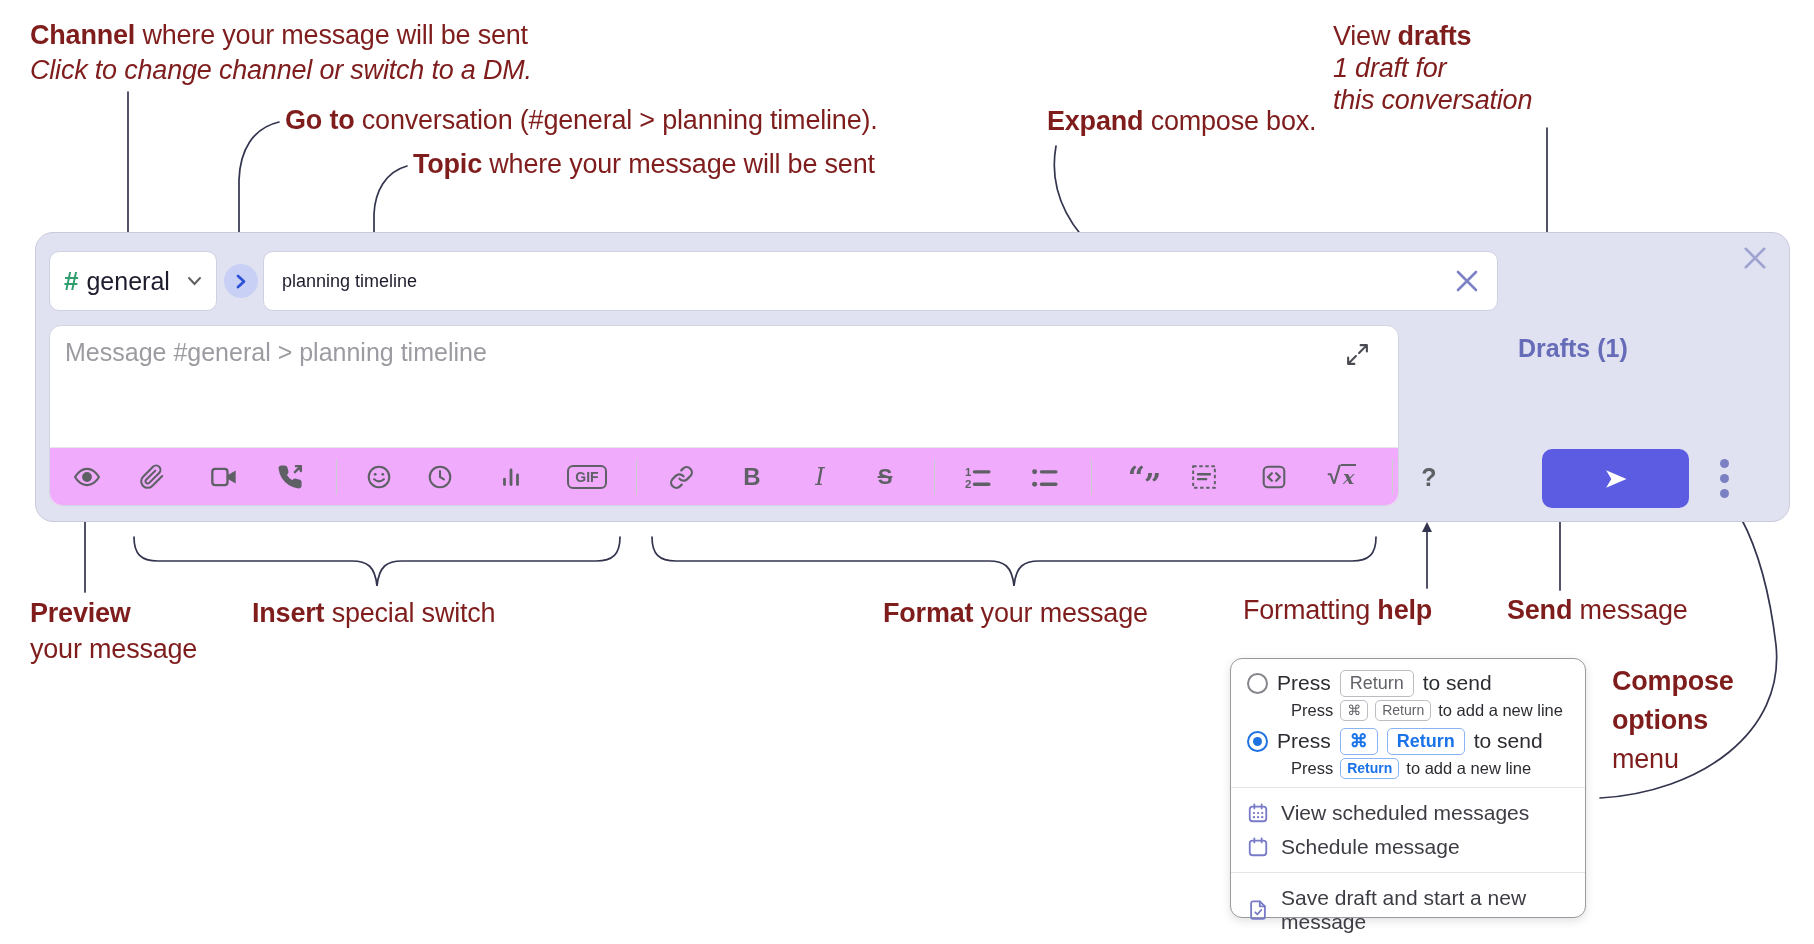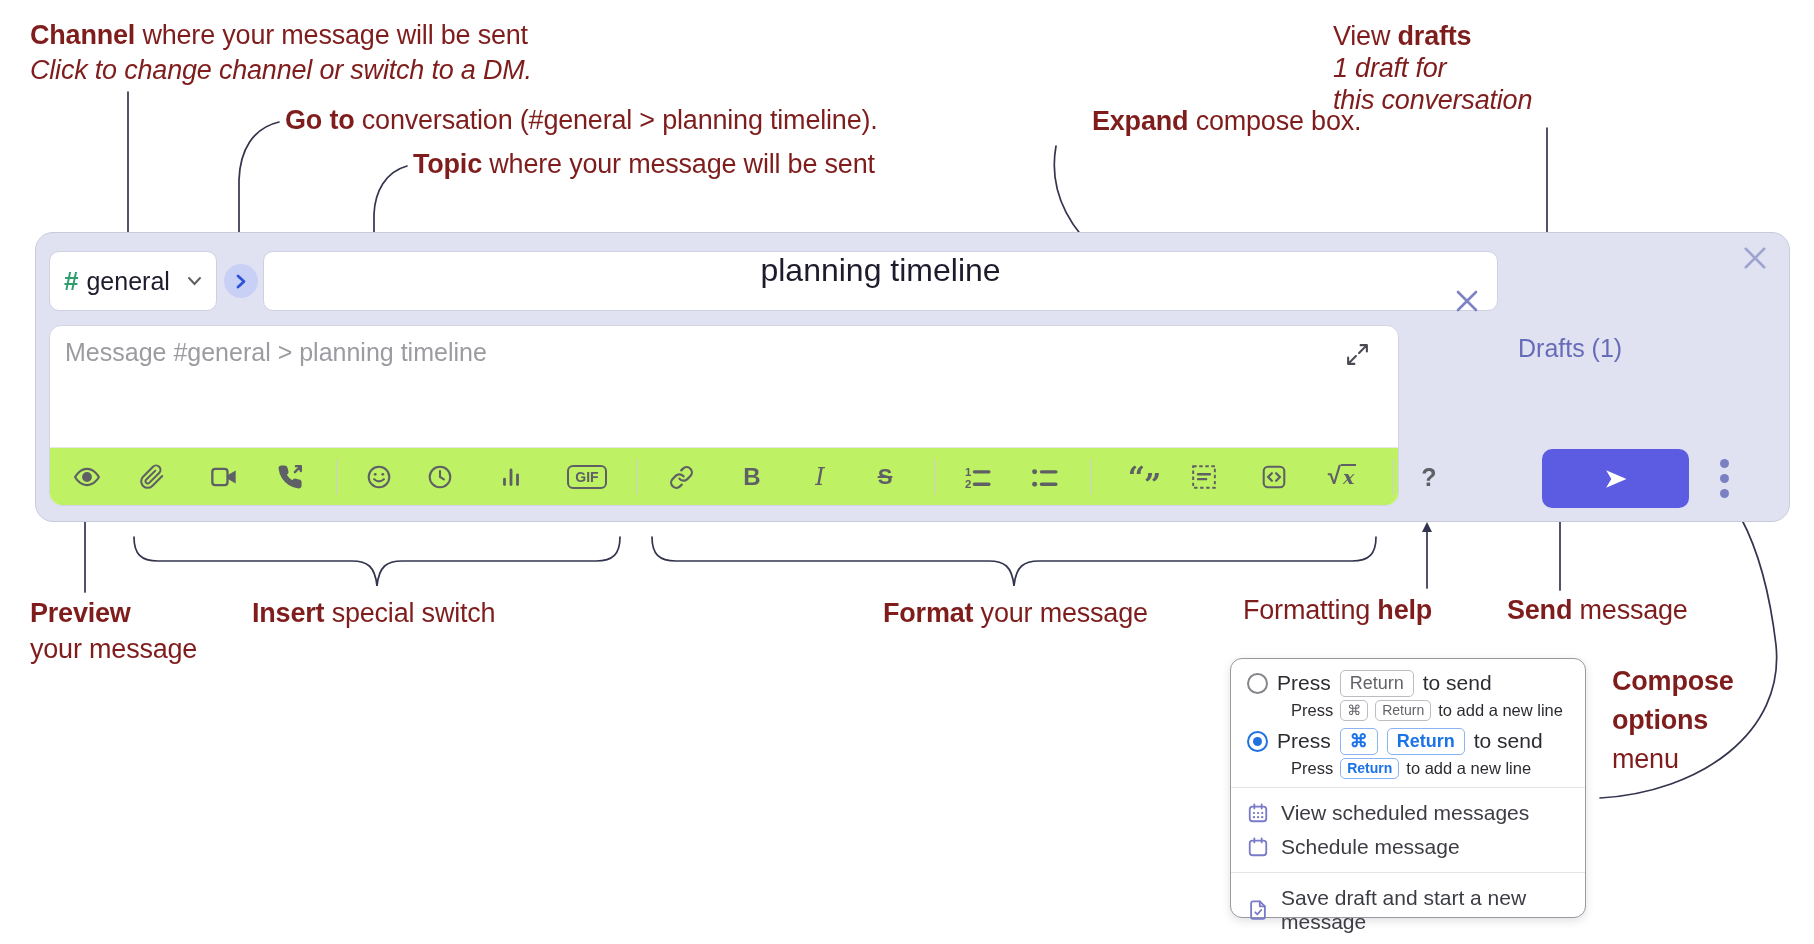--- a/index.html
+++ b/index.html
@@ -16,45 +16,45 @@
   .pill{position:absolute;left:13px;top:18px;width:168px;height:60px;background:#fff;
         border:1px solid #cfd1e3;border-radius:10px;box-sizing:border-box;
         display:flex;align-items:center;padding:0 14px;gap:8px;cursor:pointer;}
   .pill .hash{color:#2f9e6e;font-size:26px;font-weight:700;}
   .pill .cname{color:#1d1c2d;font-size:25px;}
   .pill svg{margin-left:auto;}
   #goto-circle{position:absolute;left:188px;top:31px;width:34px;height:34px;border-radius:50%;
         background:#c9d0f6;display:flex;align-items:center;justify-content:center;cursor:pointer;}
   #topic{position:absolute;left:227px;top:18px;width:1235px;height:60px;background:#fff;
         border:1px solid #cfd1e3;border-radius:10px;box-sizing:border-box;
-        display:flex;align-items:center;padding:0 18px;font-size:32px;color:#1d1c2d;flex-direction:column;}
+        display:flex;align-items:center;padding:0 18px;font-size:18px;color:#1d1c2d;}
   #topic .clear{margin-left:auto;display:flex;cursor:pointer;}
   #msgbox{position:absolute;left:13px;top:92px;width:1350px;height:181px;background:#fff;
         border:1px solid #d3d4e1;border-radius:12px;box-sizing:border-box;}
   #placeholder{position:absolute;left:15px;top:12px;font-size:25px;color:#9b9ba1;}
   #expand-btn{position:absolute;right:28px;top:16px;cursor:pointer;display:flex;}
-  #toolbar{position:absolute;left:0;bottom:0;width:100%;height:58px;background:#bef264;
+  #toolbar{position:absolute;left:0;bottom:0;width:100%;height:58px;background:#f0abfc;
         border-top:1px solid #e7e7ea;border-radius:0 0 12px 12px;box-sizing:border-box;}
   .tb{position:absolute;top:11px;width:36px;height:36px;display:flex;align-items:center;
       justify-content:center;cursor:pointer;color:#5e6066;}
   .tbdiv{position:absolute;top:11px;width:1px;height:36px;background:#cdced4;}
   .glyphB{font-weight:800;font-size:24px;color:#5e6066;}
   .glyphI{font-family:"DejaVu Serif",serif;font-style:italic;font-size:24px;color:#5e6066;}
   .glyphS{font-weight:600;font-size:22px;color:#5e6066;text-decoration:line-through;text-decoration-thickness:2px;}
   .glyphQ{font-family:"DejaVu Serif",serif;font-weight:700;font-size:30px;color:#5e6066;letter-spacing:-1px;}
   .glyphQ .q2{display:inline-block;transform:translateY(7px);}
   .glyphHelp{font-size:25px;font-weight:600;color:#5e6066;}
   .gifbox{border:2px solid #5e6066;border-radius:6px;font-size:14px;font-weight:700;
       color:#5e6066;padding:3px 6px;line-height:1;}
   .sqrt{display:flex;align-items:flex-start;color:#5e6066;font-weight:700;}
   .sqrt .rad{font-size:24px;line-height:1;}
   .sqrt .var{font-family:"DejaVu Serif",serif;font-style:italic;font-size:19px;line-height:1.25;
       border-top:2.5px solid #5e6066;padding:0 2px;}
   #drafts-link{position:absolute;left:1482px;top:101px;font-size:25px;color:#666cb8;
-      font-weight:400;cursor:pointer;}
+      font-weight:700;cursor:pointer;}
   #send-btn{position:absolute;left:1506px;top:216px;width:147px;height:59px;border-radius:10px;
       display:flex;align-items:center;justify-content:center;cursor:pointer;}
   #kebab{position:absolute;left:1674px;top:219px;width:28px;height:52px;display:flex;
       flex-direction:column;align-items:center;justify-content:center;gap:6px;cursor:pointer;}
   #kebab i{width:9px;height:9px;border-radius:50%;background:#7b80c2;}
   #panel-close{position:absolute;left:1706px;top:12px;width:26px;height:26px;cursor:pointer;display:flex;}
 
   
   #popup{position:absolute;left:1230px;top:658px;width:356px;height:260px;background:#fff;
       border:1.5px solid #98989f;border-radius:12px;box-sizing:border-box;
@@ -108,21 +108,21 @@
 
   <path d="M134,537 C134,554 141,561 158,561 L352,561 C367,561 375,566 377,586 C379,566 387,561 402,561 L596,561 C613,561 620,554 620,537"></path>
 
   <path d="M652,537 C652,554 659,561 676,561 L989,561 C1004,561 1012,566 1014,586 C1016,566 1024,561 1039,561 L1352,561 C1369,561 1376,554 1376,537"></path>
 </svg>
 
 <div class="ann" style="left:30px;top:20px;"><b>Channel</b><span> where your message will be sent</span></div>
 <div class="ann it" style="left:30px;top:55px;">Click to change channel or switch to a DM.</div>
 <div class="ann" style="left:285px;top:105px;"><b>Go to</b><span> conversation (#general &gt; planning timeline).</span></div>
 <div class="ann" style="left:413px;top:149px;"><b>Topic</b><span> where your message will be sent</span></div>
-<div class="ann" style="left:1092px;top:106px;"><b>Expand</b><span> compose box.</span></div>
+<div class="ann" style="left:1047px;top:106px;"><b>Expand</b><span> compose box.</span></div>
 <div class="ann" style="left:1333px;top:21px;"><span>View </span><b>drafts</b></div>
 <div class="ann it" style="left:1333px;top:53px;">1 draft for</div>
 <div class="ann it" style="left:1333px;top:85px;">this conversation</div>
 <div class="ann" style="left:30px;top:598px;"><b>Preview</b></div>
 <div class="ann" style="left:30px;top:634px;">your message</div>
 <div class="ann" style="left:252px;top:598px;"><b>Insert</b><span> special switch</span></div>
 <div class="ann" style="left:883px;top:598px;"><b>Format</b><span> your message</span></div>
 <div class="ann" style="left:1243px;top:595px;"><span>Formatting </span><b>help</b></div>
 <div class="ann" style="left:1507px;top:595px;"><b>Send</b><span> message</span></div>
 <div class="ann" style="left:1612px;top:662px;line-height:39px;white-space:normal;">

